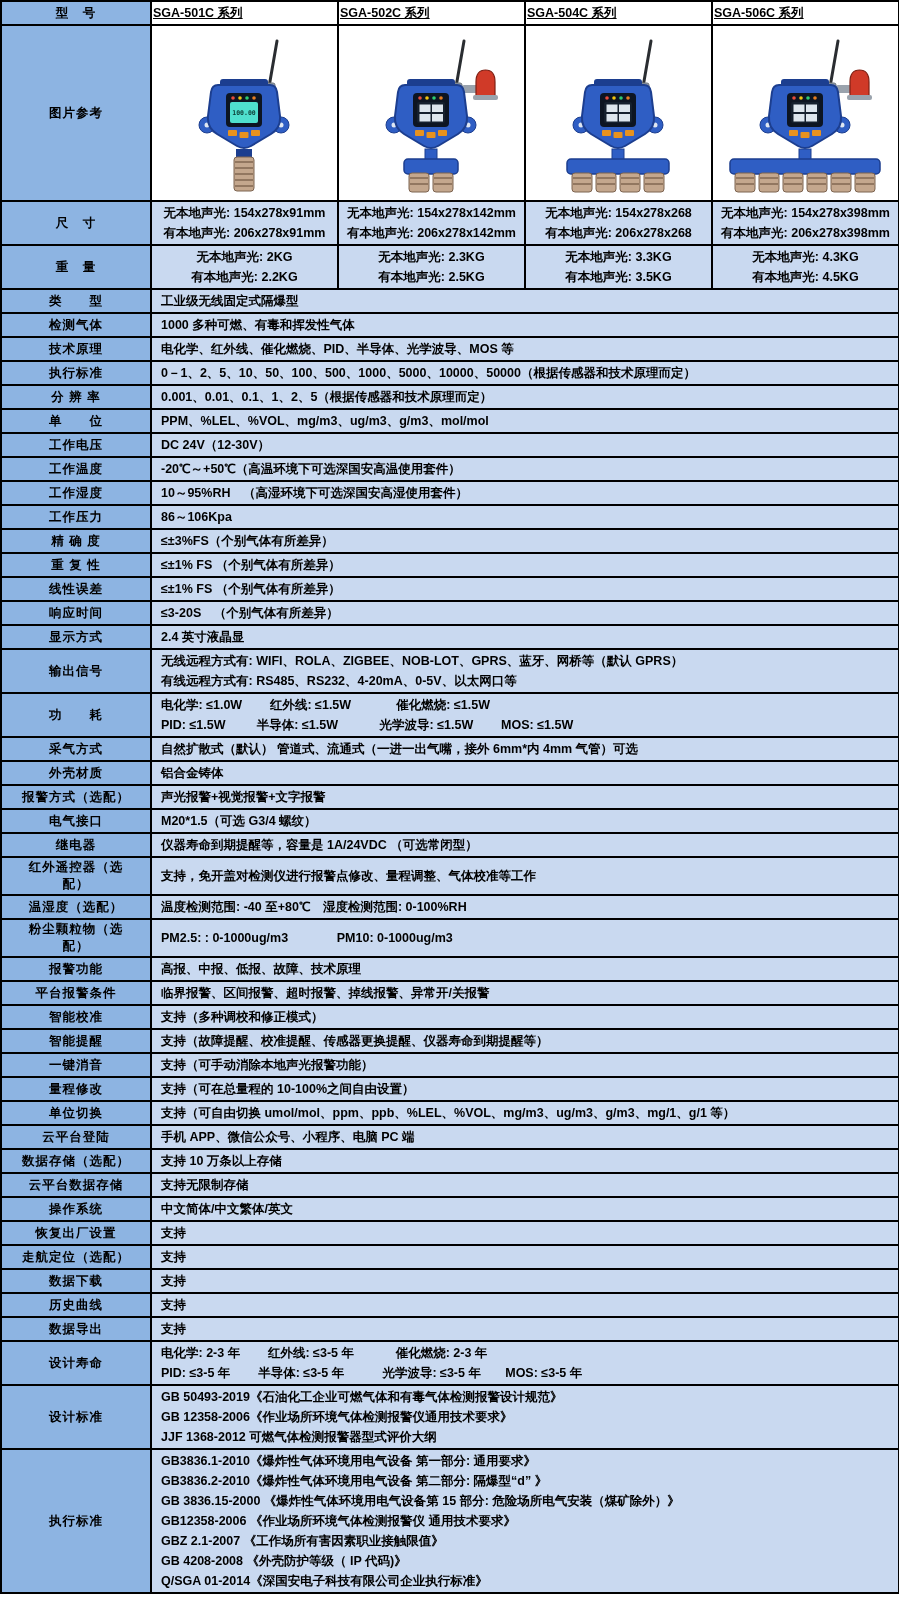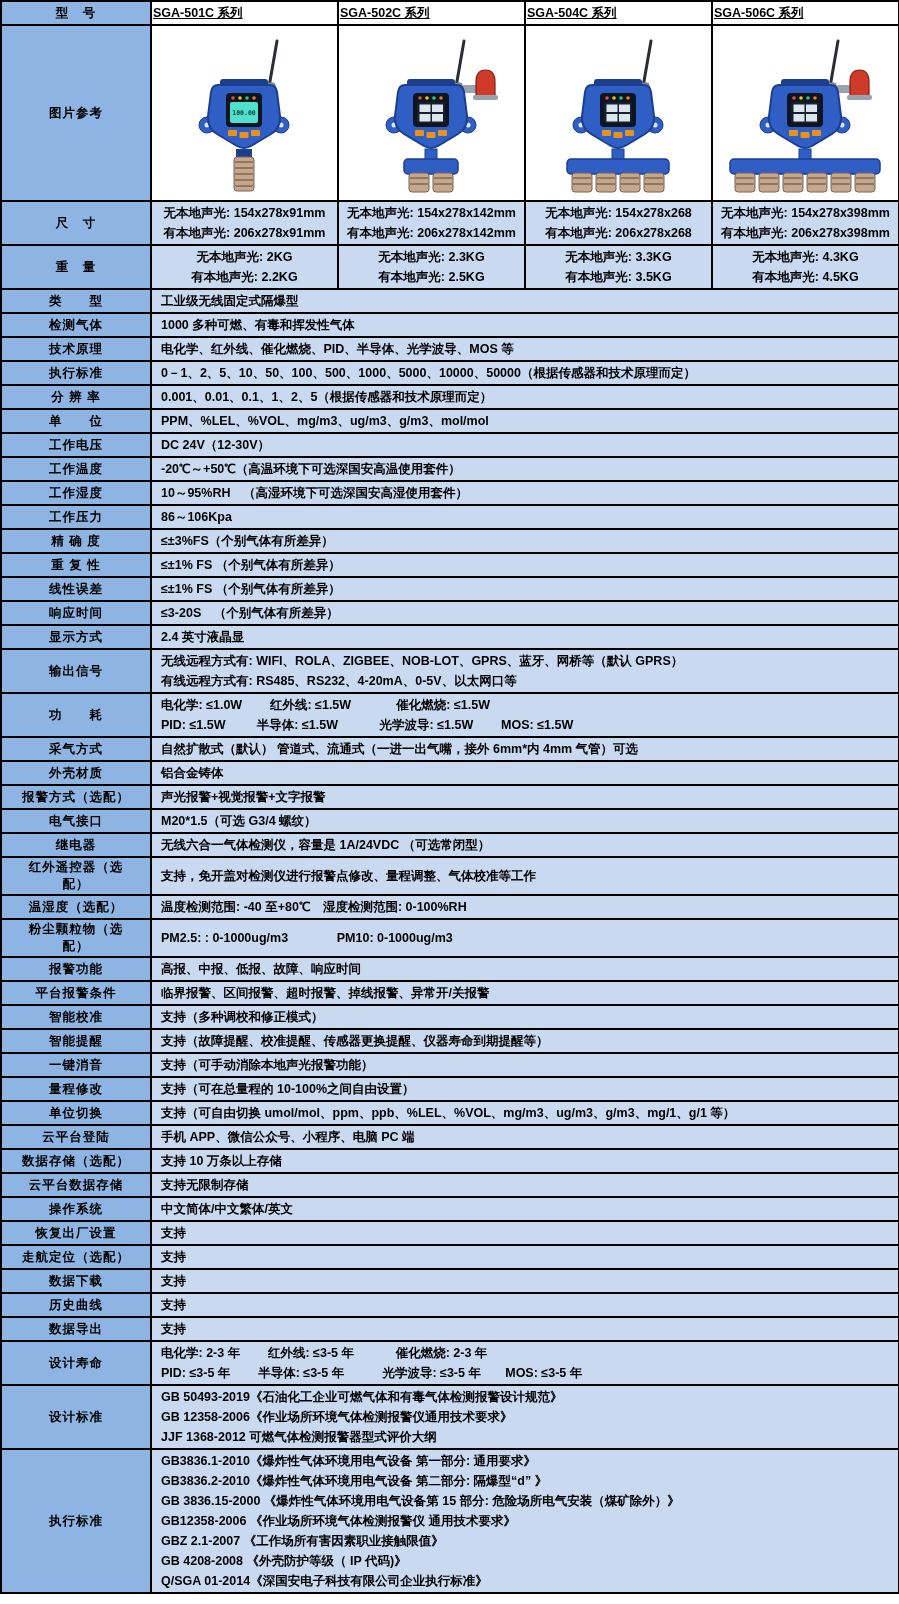--- a/index.html
+++ b/index.html
@@ -289,37 +289,37 @@
       <tr class="std">
         <td class="label">报警方式（选配）</td>
         <td class="val" colspan="4"><div class="line">声光报警+视觉报警+文字报警</div></td>
       </tr>
       <tr class="std">
         <td class="label">电气接口</td>
         <td class="val" colspan="4"><div class="line">M20*1.5（可选 G3/4 螺纹）</div></td>
       </tr>
       <tr class="std">
         <td class="label">继电器</td>
-        <td class="val" colspan="4"><div class="line">无线六合一气体检测仪，容量是 1A/24VDC （可选常闭型）</div></td>
+        <td class="val" colspan="4"><div class="line">仪器寿命到期提醒等，容量是 1A/24VDC （可选常闭型）</div></td>
       </tr>
       <tr class="std">
         <td class="label">红外遥控器（选配）</td>
         <td class="val" colspan="4"><div class="line">支持，免开盖对检测仪进行报警点修改、量程调整、气体校准等工作</div></td>
       </tr>
       <tr class="std">
         <td class="label">温湿度（选配）</td>
         <td class="val" colspan="4"><div class="line">温度检测范围: -40 至+80℃　湿度检测范围: 0-100%RH</div></td>
       </tr>
       <tr class="std">
         <td class="label">粉尘颗粒物（选配）</td>
         <td class="val" colspan="4"><div class="line">PM2.5: : 0-1000ug/m3              PM10: 0-1000ug/m3</div></td>
       </tr>
       <tr class="std">
         <td class="label">报警功能</td>
-        <td class="val" colspan="4"><div class="line">高报、中报、低报、故障、响应时间</div></td>
+        <td class="val" colspan="4"><div class="line">高报、中报、低报、故障、技术原理</div></td>
       </tr>
       <tr class="std">
         <td class="label">平台报警条件</td>
         <td class="val" colspan="4"><div class="line">临界报警、区间报警、超时报警、掉线报警、异常开/关报警</div></td>
       </tr>
       <tr class="std">
         <td class="label">智能校准</td>
         <td class="val" colspan="4"><div class="line">支持（多种调校和修正模式）</div></td>
       </tr>
       <tr class="std">

